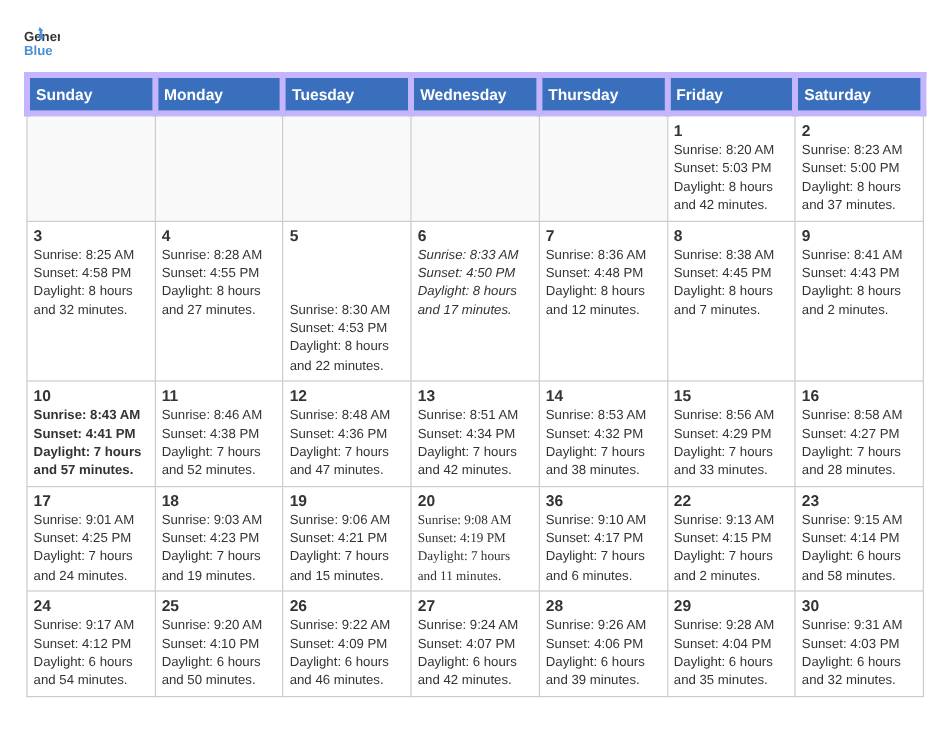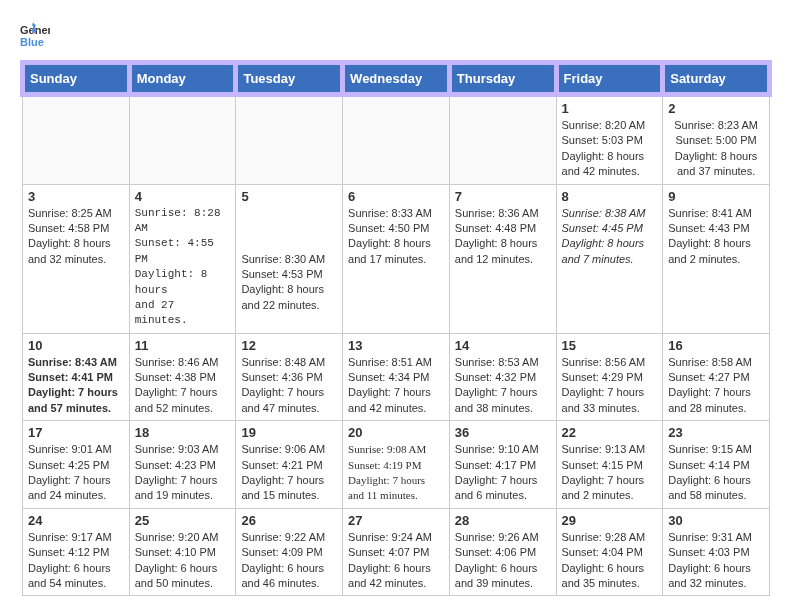--- a/index.html
+++ b/index.html
@@ -117,65 +117,65 @@
         <td class="empty"></td>
         <td>
           <div class="day-number">1</div>
           <div class="day-info" style="white-space: pre-line;">Sunrise: 8:20 AM
 Sunset: 5:03 PM
 Daylight: 8 hours
 and 42 minutes.</div>
         </td>
         <td>
           <div class="day-number">2</div>
-          <div class="day-info" style="white-space: pre-line; text-align: center;">Sunrise: 8:23 AM
+          <div class="day-info" style="white-space: pre-line;">Sunrise: 8:23 AM
 Sunset: 5:00 PM
 Daylight: 8 hours
 and 37 minutes.</div>
         </td>
       </tr>
       <tr>
         <td>
           <div class="day-number">3</div>
           <div class="day-info" style="white-space: pre-line;">Sunrise: 8:25 AM
 Sunset: 4:58 PM
 Daylight: 8 hours
 and 32 minutes.</div>
         </td>
         <td>
           <div class="day-number">4</div>
-          <div class="day-info" style="white-space: pre-line; font-family: Liberation Mono, monospace;">Sunrise: 8:28 AM
+          <div class="day-info" style="white-space: pre-line;">Sunrise: 8:28 AM
 Sunset: 4:55 PM
 Daylight: 8 hours
 and 27 minutes.</div>
         </td>
         <td>
           <div class="day-number">5</div>
           <div class="day-info" style="white-space: pre-line; margin-top: 48px;">Sunrise: 8:30 AM
 Sunset: 4:53 PM
 Daylight: 8 hours
 and 22 minutes.</div>
         </td>
         <td>
           <div class="day-number">6</div>
-          <div class="day-info" style="white-space: pre-line;">Sunrise: 8:33 AM
+          <div class="day-info" style="white-space: pre-line; font-style: italic;">Sunrise: 8:33 AM
 Sunset: 4:50 PM
 Daylight: 8 hours
 and 17 minutes.</div>
         </td>
         <td>
           <div class="day-number">7</div>
           <div class="day-info" style="white-space: pre-line;">Sunrise: 8:36 AM
 Sunset: 4:48 PM
 Daylight: 8 hours
 and 12 minutes.</div>
         </td>
         <td>
           <div class="day-number">8</div>
-          <div class="day-info" style="white-space: pre-line; font-style: italic;">Sunrise: 8:38 AM
+          <div class="day-info" style="white-space: pre-line;">Sunrise: 8:38 AM
 Sunset: 4:45 PM
 Daylight: 8 hours
 and 7 minutes.</div>
         </td>
         <td>
           <div class="day-number">9</div>
           <div class="day-info" style="white-space: pre-line;">Sunrise: 8:41 AM
 Sunset: 4:43 PM
 Daylight: 8 hours
 and 2 minutes.</div>

